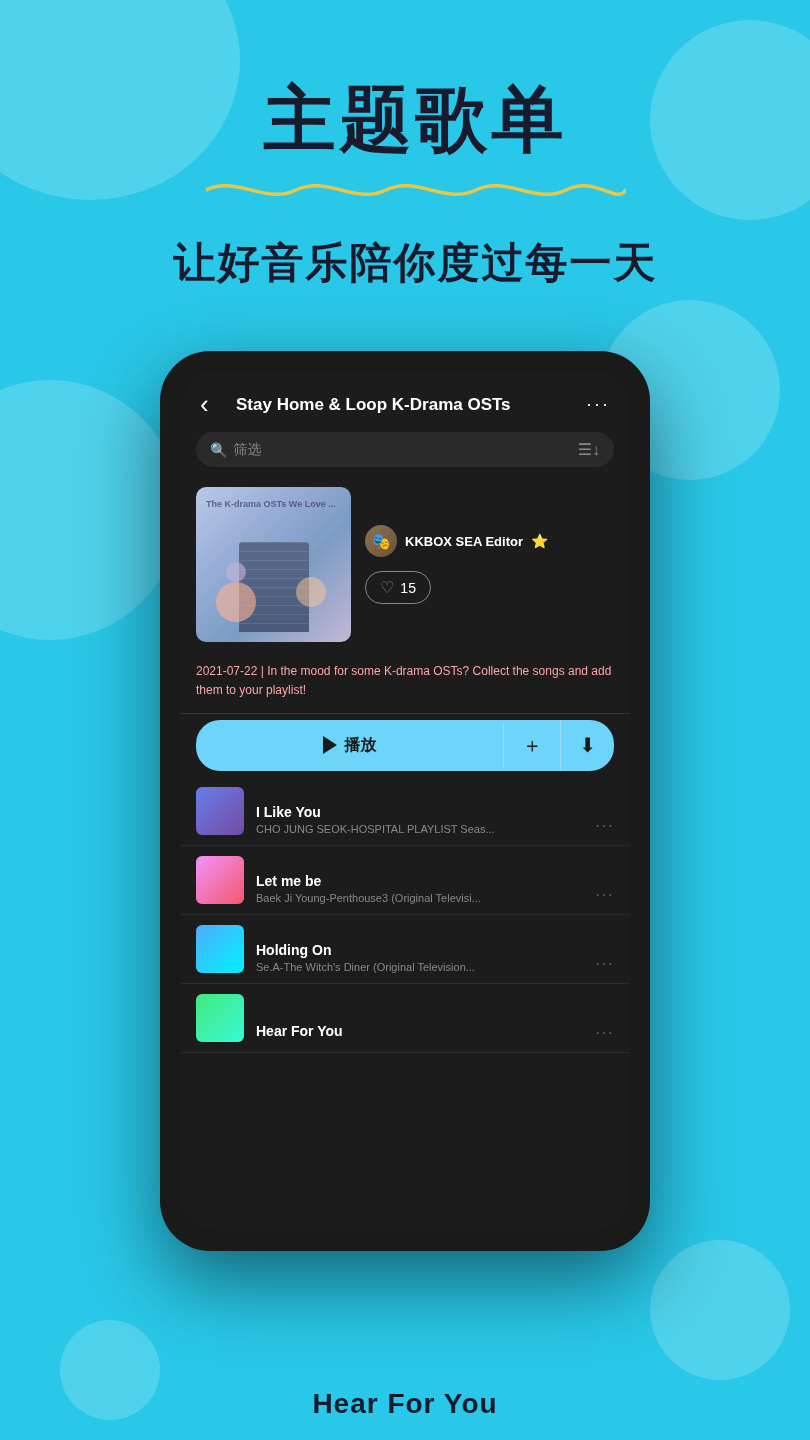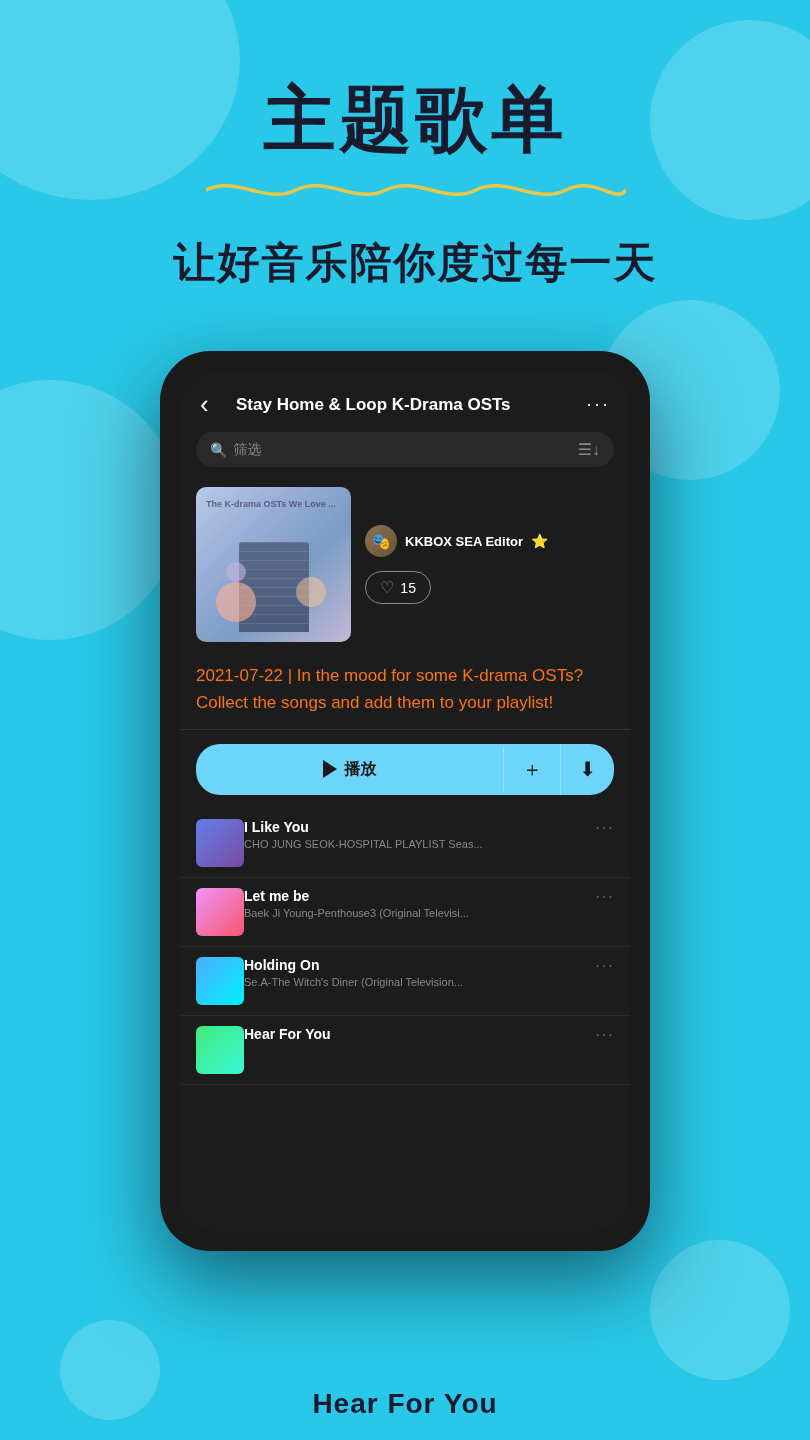--- a/index.html
+++ b/index.html
@@ -299,31 +299,31 @@
     }
 
     .like-count {
       color: white;
       font-size: 14px;
     }
 
     
     .playlist-desc {
       padding: 10px 16px 12px;
-      color: #f97316;
-      font-size: 17px;
+      color: #fca5a5;
+      font-size: 12px;
       line-height: 1.6;
       border-bottom: 1px solid #333;
     }
 
     
     .play-bar {
       display: flex;
       align-items: center;
-      margin: 14px 16px;
+      margin: 6px 16px;
       background: #6dd5fa;
       border-radius: 24px;
       overflow: hidden;
     }
 
     .play-btn-main {
       flex: 1;
       display: flex;
       align-items: center;
       justify-content: center;
@@ -360,23 +360,23 @@
     }
 
     
     .song-list {
       flex: 1;
       overflow: hidden;
     }
 
     .song-item {
       display: flex;
-      align-items: flex-start;
+      align-items: flex-end;
       padding: 10px 16px;
-      gap: 0;
+      gap: 12px;
       border-bottom: 1px solid #2a2a2a;
     }
 
     .song-thumb {
       width: 48px;
       height: 48px;
       border-radius: 6px;
       flex-shrink: 0;
       background: #444;
       overflow: hidden;

